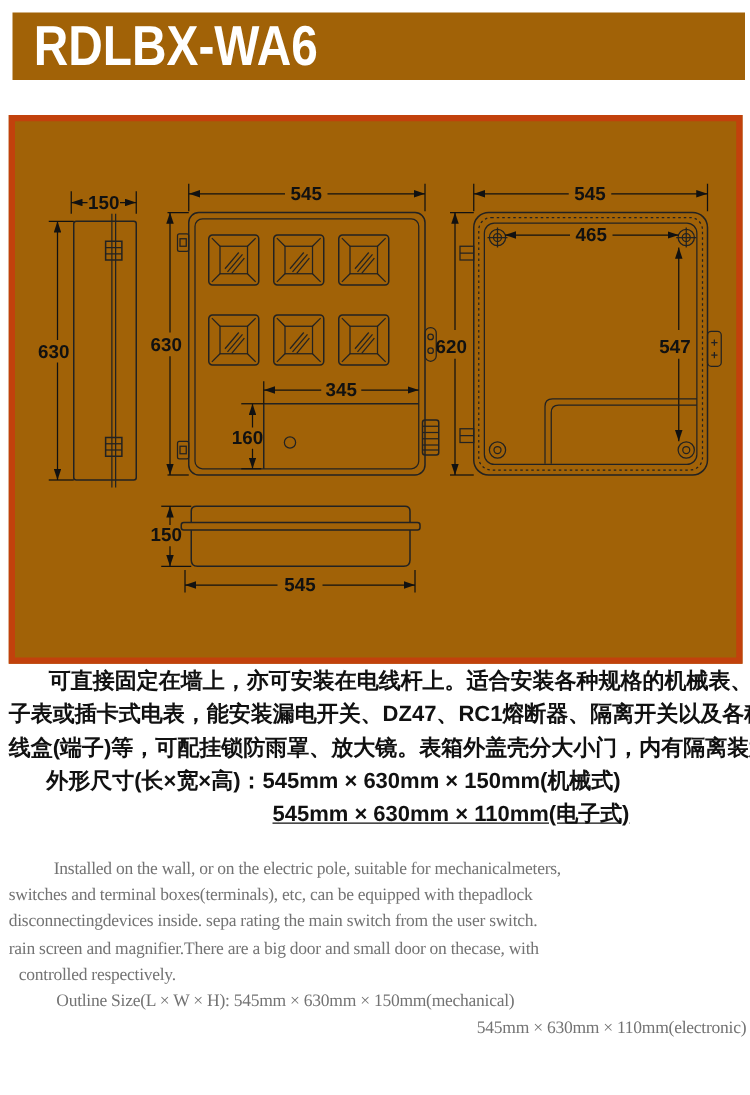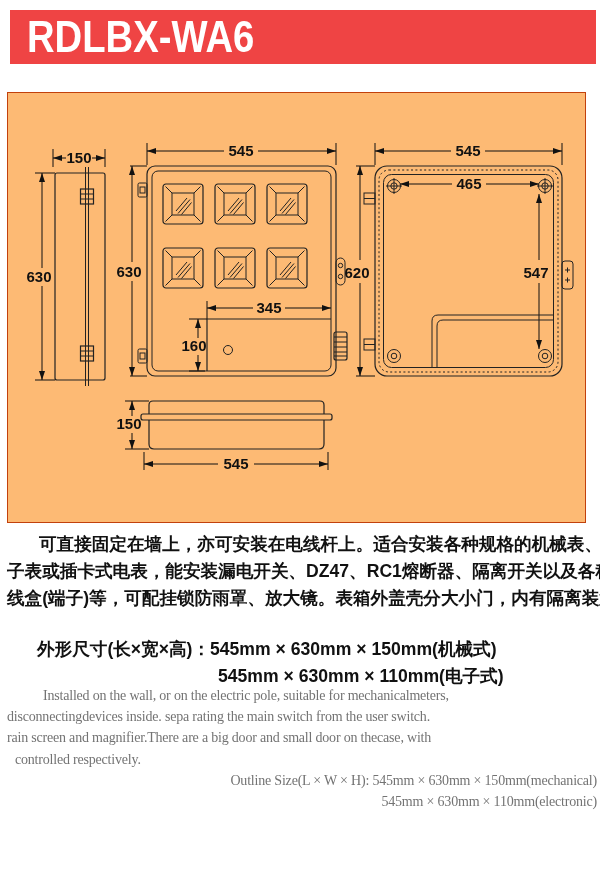--- a/index.html
+++ b/index.html
@@ -2,31 +2,31 @@
 <html><head>
 <meta charset="utf-8">
 <style>
   html,body{margin:0;padding:0;}
   body{
     width:600px;height:876px;position:relative;background:#ffffff;
     font-family:"Liberation Sans",sans-serif;color:#111111;overflow:hidden;
   }
   .header-bar{
     position:absolute;left:10px;top:10px;width:586px;height:54px;
-    background:#ef4444;display:flex;align-items:center;
+    background:#a16207;display:flex;align-items:center;
   }
   .header-title{
     color:#ffffff;font-size:45px;font-weight:800;line-height:54px;
     padding-left:20px;letter-spacing:0px;white-space:nowrap;
     transform:scaleX(0.85);transform-origin:left center;
     font-family:"Liberation Sans",sans-serif;
   }
   .drawing-panel{
     position:absolute;left:7px;top:92px;width:577px;height:429px;
-    border:1px solid #c2410c;background:#fdba74;box-sizing:content-box;
+    border:5px solid #c2410c;background:#a16207;box-sizing:content-box;
   }
   svg{display:block;}
   svg .ln{stroke:#222222;fill:none;stroke-width:1.2;}
   svg .thin{stroke:#222222;fill:none;stroke-width:1;}
   svg .dim{stroke:#111111;fill:none;stroke-width:1;}
   svg text.dim-text{
     font-family:"Liberation Sans",sans-serif;font-size:15px;font-weight:bold;
     fill:#111111;stroke:none;
   }
   .cn-block{
@@ -36,25 +36,25 @@
   }
   .cn-block .line{white-space:nowrap;}
   .en-block{
     position:absolute;left:7px;top:685px;width:590px;
     font-size:14px;line-height:21.2px;color:#737373;
     font-family:Liberation Serif, serif;
   }
   .en-block .line{white-space:nowrap;letter-spacing:-0.2px;}
   .en-block .line.condensed{letter-spacing:-0.6px;}
   .ind-32{padding-left:32px;}
-  .ind-30{padding-left:30px;margin-top:25px;}
-  .ind-211{padding-left:211px;}
+  .ind-30{padding-left:30px;}
+  .ind-211{padding-left:211px;text-decoration:underline;}
   .ind-36{padding-left:36px;}
   .ind-8{padding-left:8px;}
-  .ind-38{padding-left:38px;text-align:right;}
+  .ind-38{padding-left:38px;}
   .ind-218{padding-left:218px;text-align:right;}
 </style>
 </head>
 <body>
 
 <div class="header-bar">
   <div class="header-title">RDLBX-WA6</div>
 </div>
 
 <div class="drawing-panel">
@@ -238,18 +238,19 @@
 <div class="cn-block">
   <div class="line ind-32">可直接固定在墙上，亦可安装在电线杆上。适合安装各种规格的机械表、电</div>
   <div class="line">子表或插卡式电表，能安装漏电开关、DZ47、RC1熔断器、隔离开关以及各种接</div>
   <div class="line">线盒(端子)等，可配挂锁防雨罩、放大镜。表箱外盖壳分大小门，内有隔离装置，</div>
   <div class="line ind-30">外形尺寸(长×宽×高)：545mm × 630mm × 150mm(机械式)</div>
   <div class="line ind-211">545mm × 630mm × 110mm(电子式)</div>
 </div>
 
 <div class="en-block">
   <div class="line ind-36">Installed on the wall, or on the electric pole, suitable for mechanicalmeters,</div>
+  <div class="line">switches and terminal boxes(terminals), etc, can be equipped with thepadlock</div>
   <div class="line">disconnectingdevices inside. sepa rating the main switch from the user switch.</div>
   <div class="line">rain screen and magnifier.There are a big door and small door on thecase, with</div>
   <div class="line ind-8">controlled respectively.</div>
   <div class="line ind-38">Outline Size(L × W × H): 545mm × 630mm × 150mm(mechanical)</div>
   <div class="line ind-218">545mm × 630mm × 110mm(electronic)</div>
 </div>
 
 </body></html>

